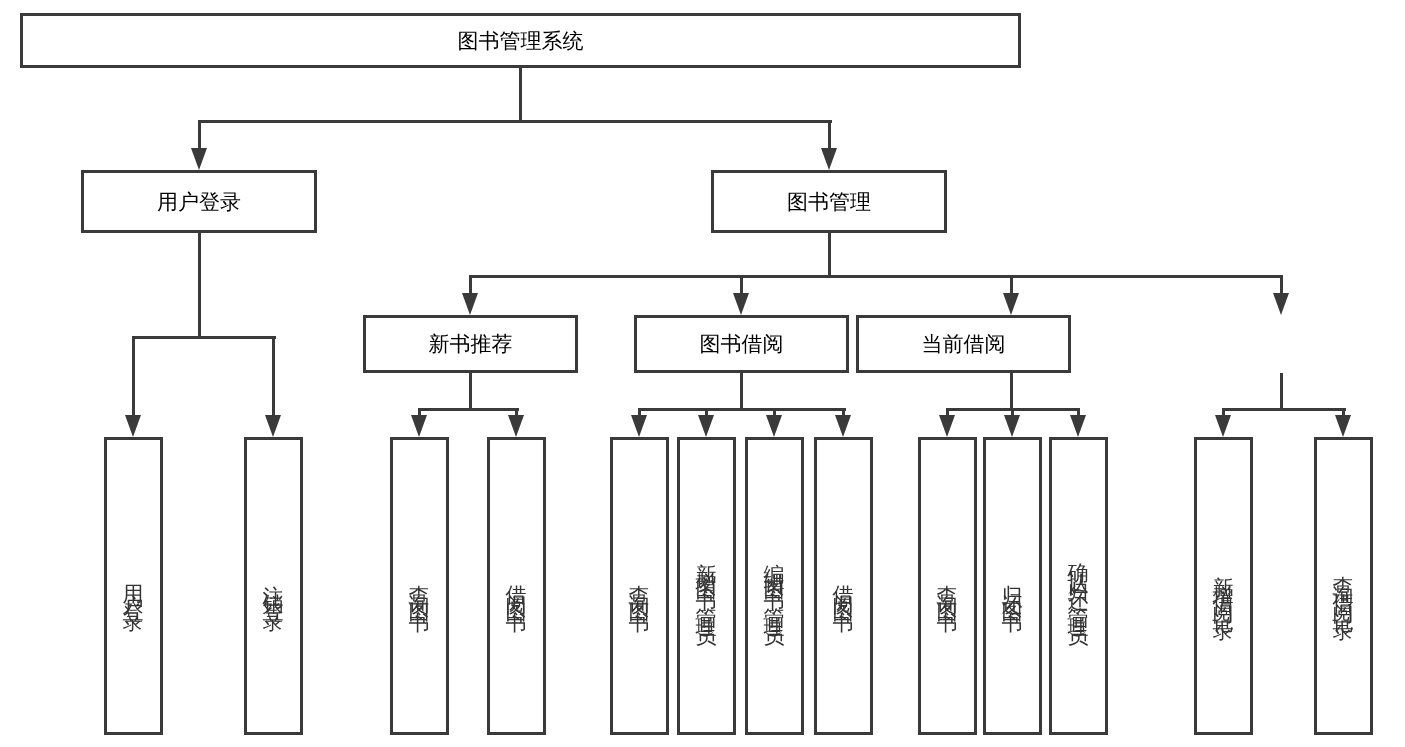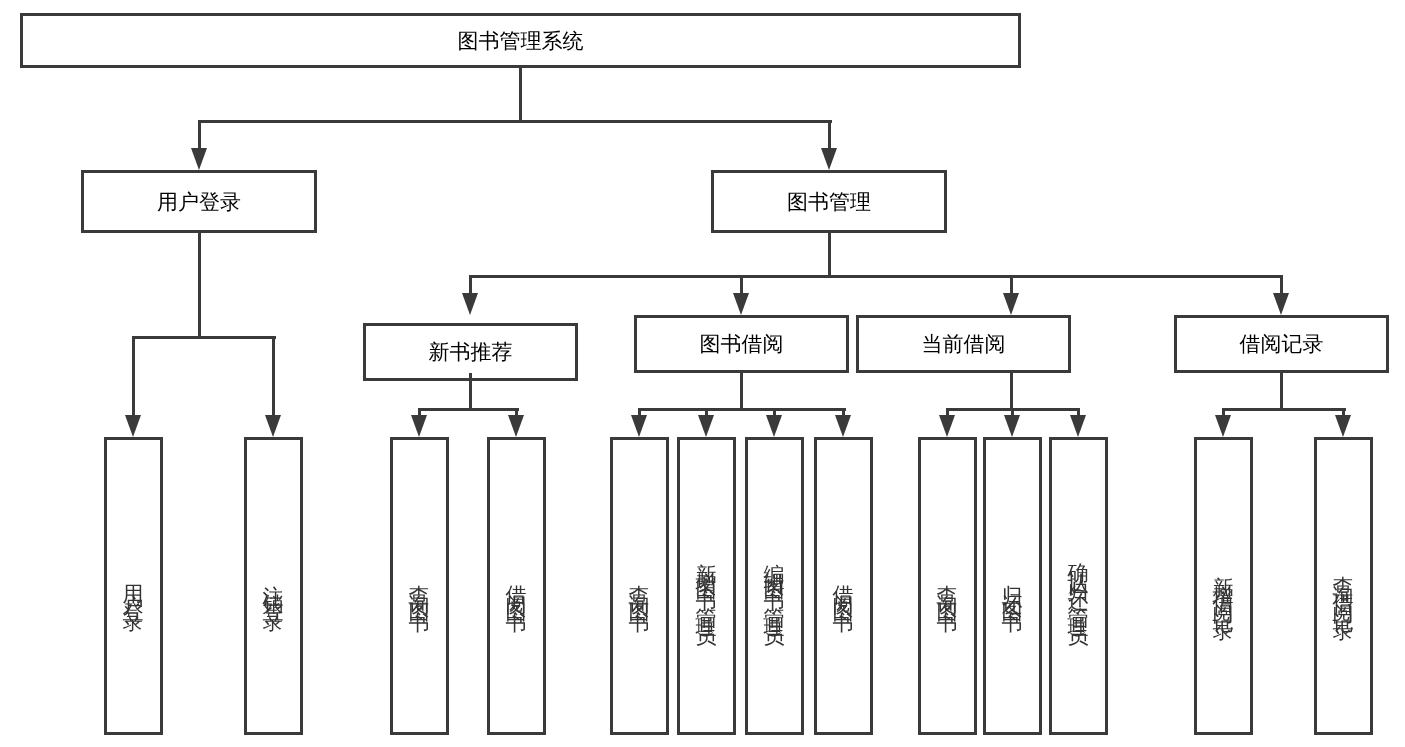--- a/index.html
+++ b/index.html
@@ -28,35 +28,32 @@
   </div>
 
   <div class="box" style="left:81px;top:170px;width:236px;height:63px;">
     <span class="hlabel">用户登录</span>
   </div>
 
   <div class="box" style="left:711px;top:170px;width:236px;height:63px;">
     <span class="hlabel">图书管理</span>
   </div>
 
-  <div class="box" style="left:363px;top:323px;width:215px;height:58px;">
+  <div class="box" style="left:363px;top:315px;width:215px;height:58px;">
     <span class="hlabel">新书推荐</span>
   </div>
 
   <div class="box" style="left:634px;top:315px;width:215px;height:58px;">
     <span class="hlabel">图书借阅</span>
   </div>
 
   <div class="box" style="left:856px;top:315px;width:215px;height:58px;">
     <span class="hlabel">当前借阅</span>
   </div>
 
-  <div class="box" style="left:1174px;top:315px;width:215px;height:58px;">
-    <span class="hlabel">借阅记录</span>
-  </div>
 
   <div class="box leaf" style="left:104px;">
     <span class="vtext">用户登录</span>
   </div>
   <div class="box leaf" style="left:244px;">
     <span class="vtext">注销登录</span>
   </div>
 
   <div class="box leaf" style="left:390px;">
     <span class="vtext">查询图书</span>

